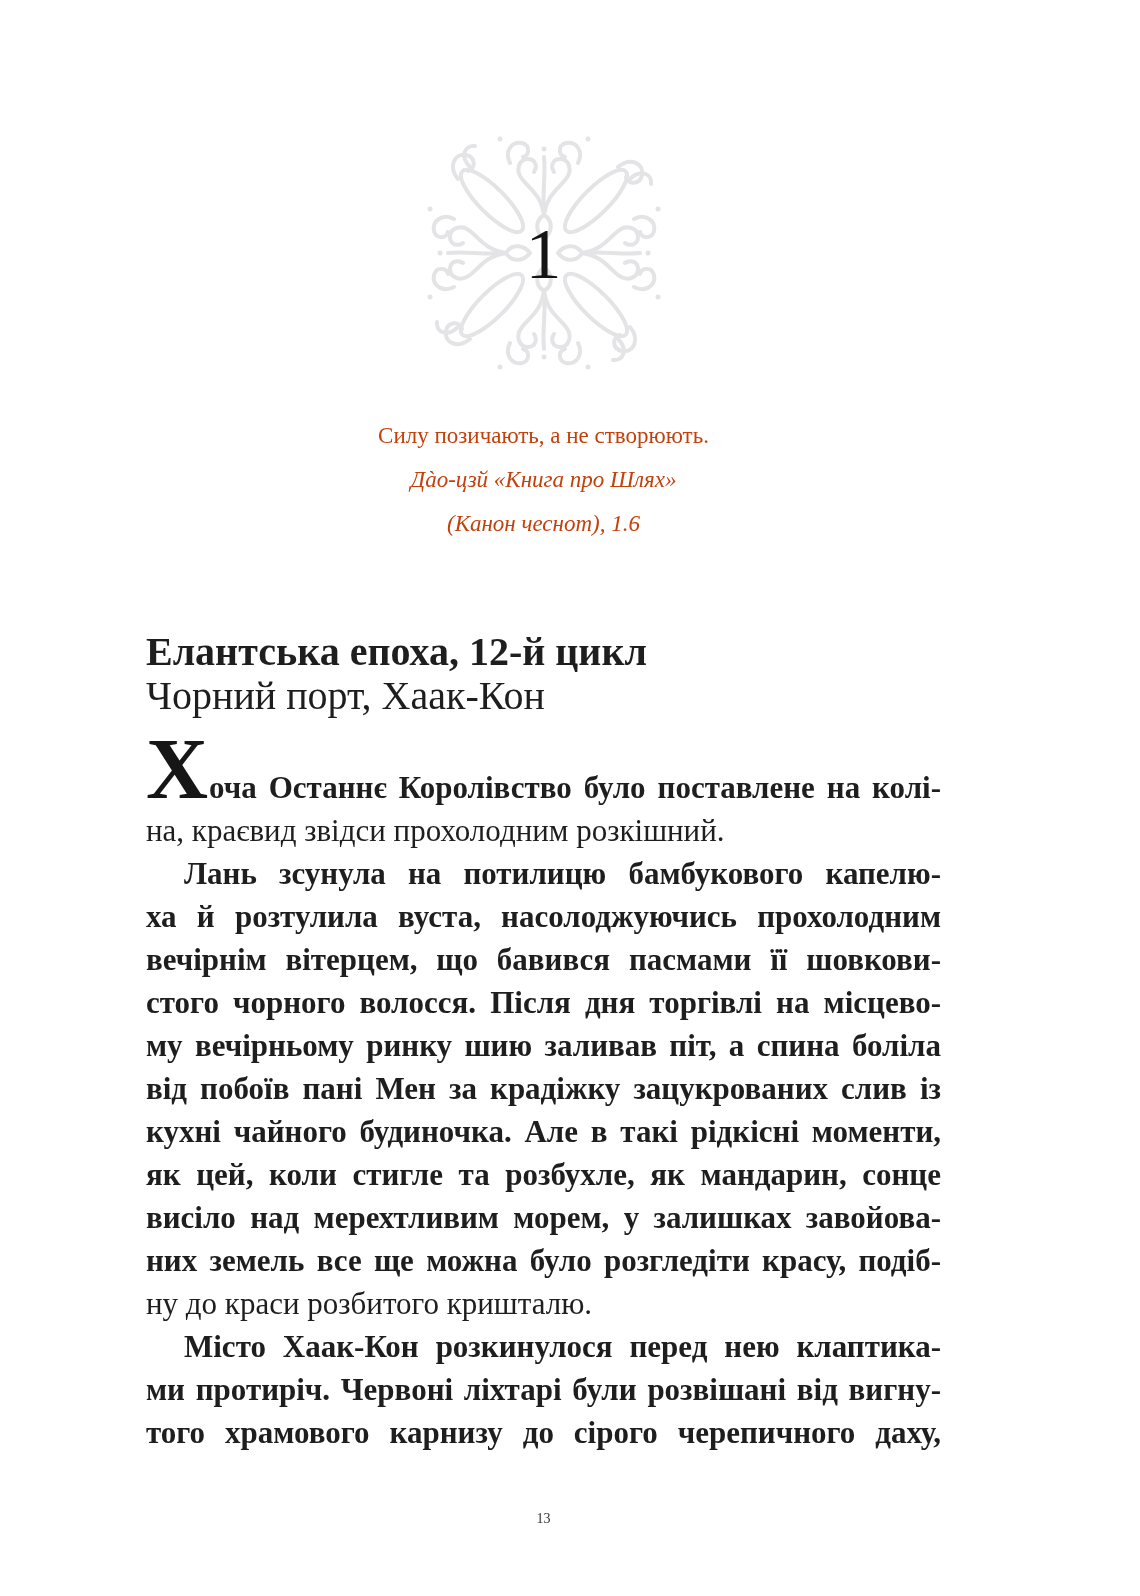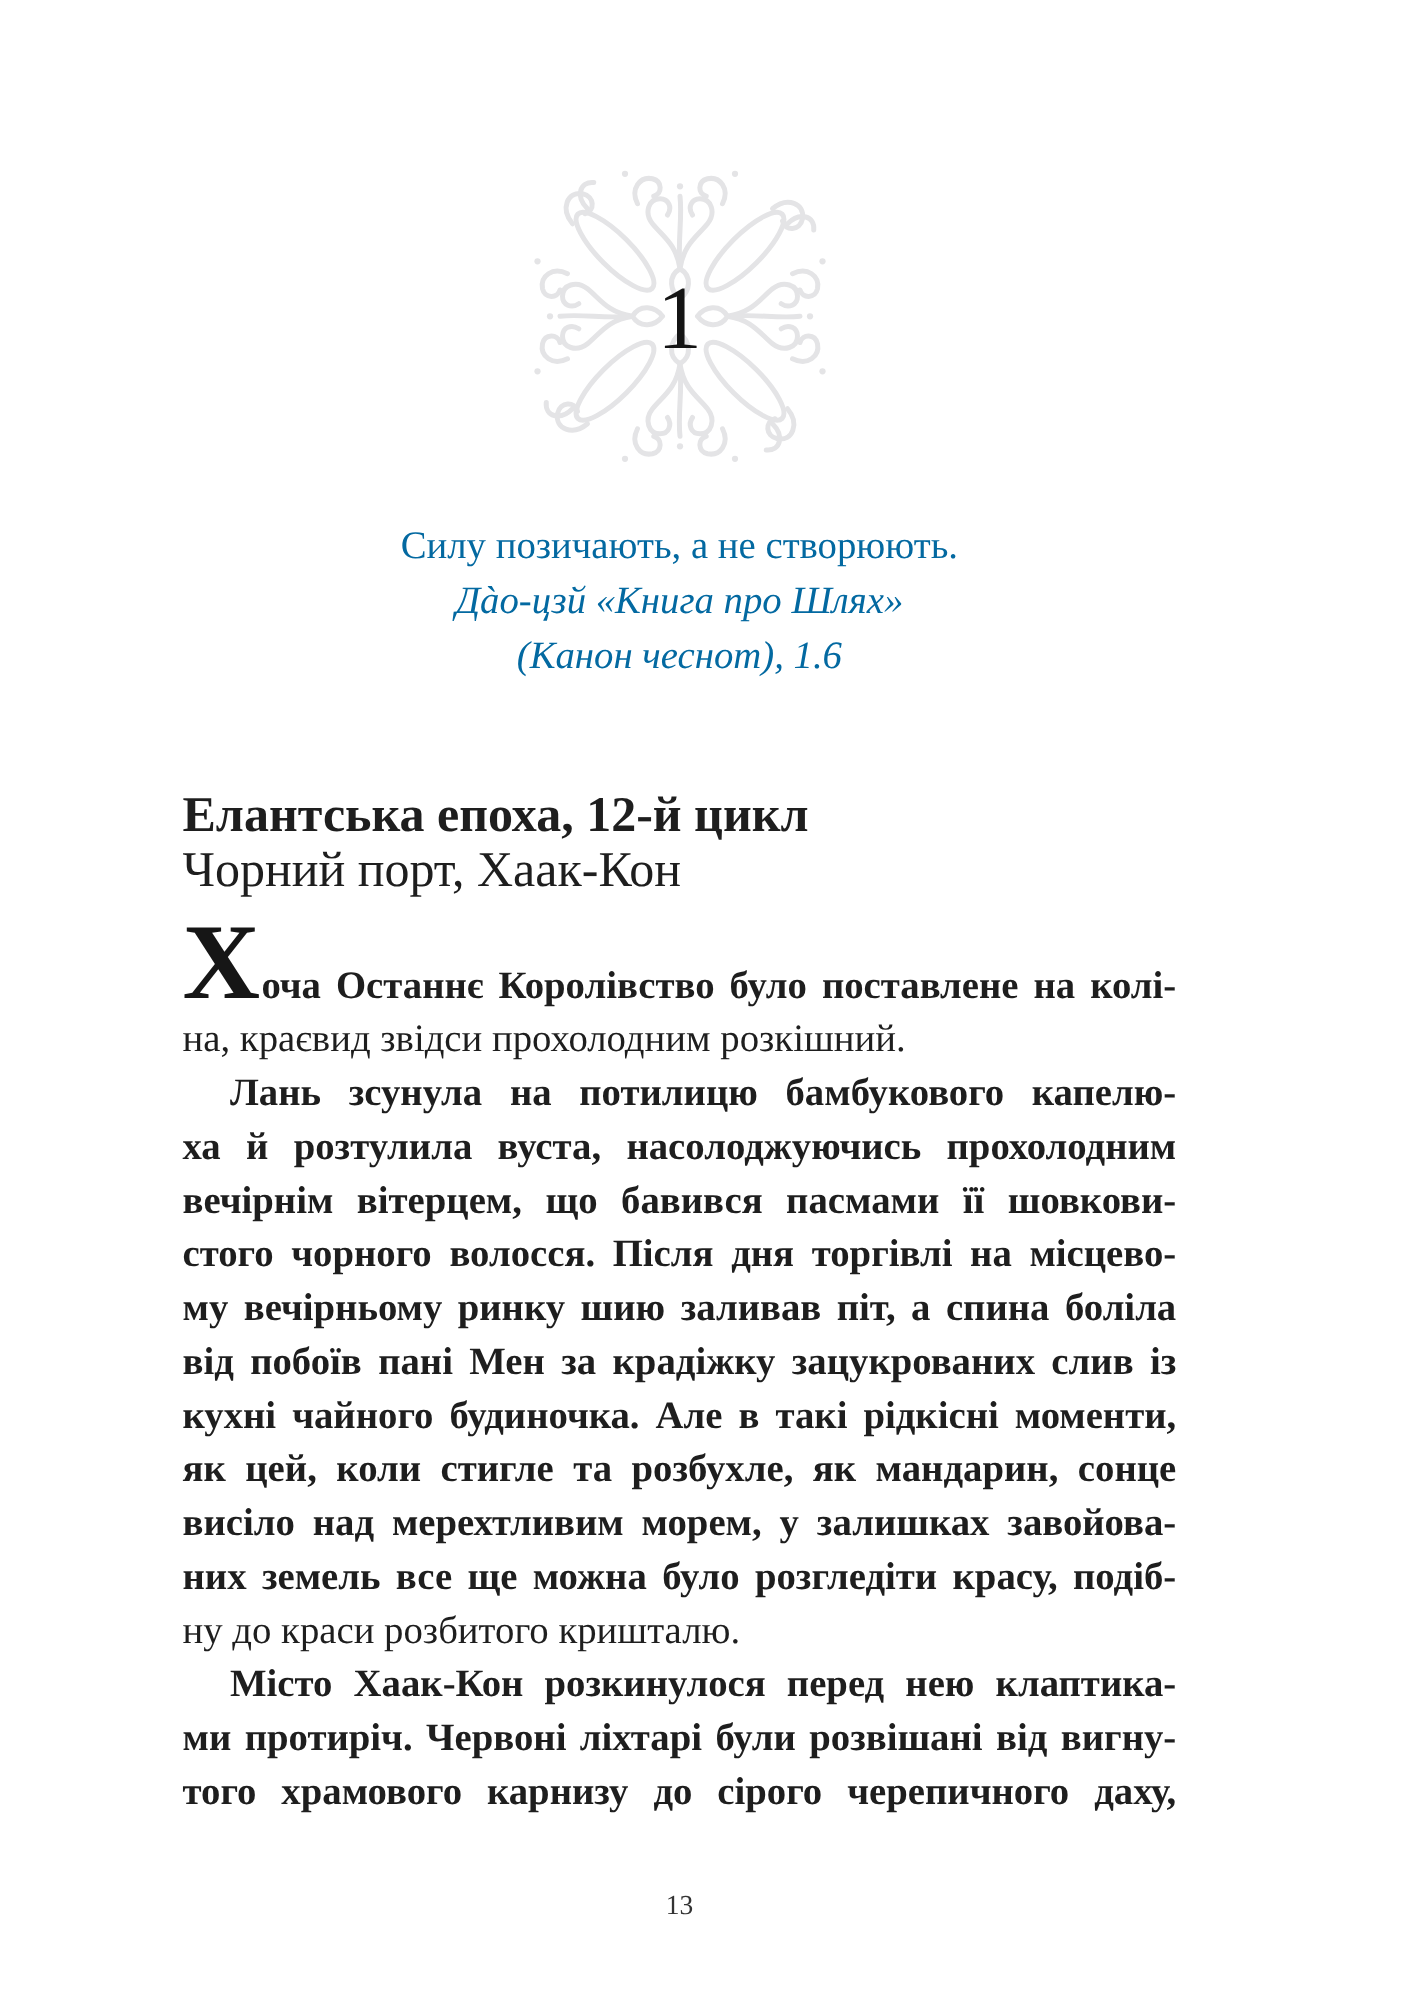--- a/index.html
+++ b/index.html
@@ -31,23 +31,23 @@
     display: flex; align-items: center; justify-content: center;
     font-size: 72px;
     color: #141414;
     padding-top: 2px;
   }
 
   
   .epigraph {
     margin-top: 38px;
     text-align: center;
-    font-size: 31px;
+    font-size: 23px;
     line-height: 44px;
-    color: #0369a1;
+    color: #c2410c;
   }
   .epigraph .it { font-style: italic; }
 
   
   .scene-heading {
     margin-top: 84px;
     font-size: 40px;
     line-height: 44px;
   }
   .scene-heading .bold { font-weight: bold; }
@@ -73,21 +73,21 @@
     font-size: 86px;
     line-height: 0;
     letter-spacing: 1px;
     color: #161616;
   }
 
   
   .folio {
     margin-top: 57px;
     text-align: center;
-    font-size: 22px;
+    font-size: 14px;
     color: #333333;
   }
 </style>
 </head>
 <body>
 
 <div class="page">
   <div class="content">
 
     <div class="ornament-wrap">

